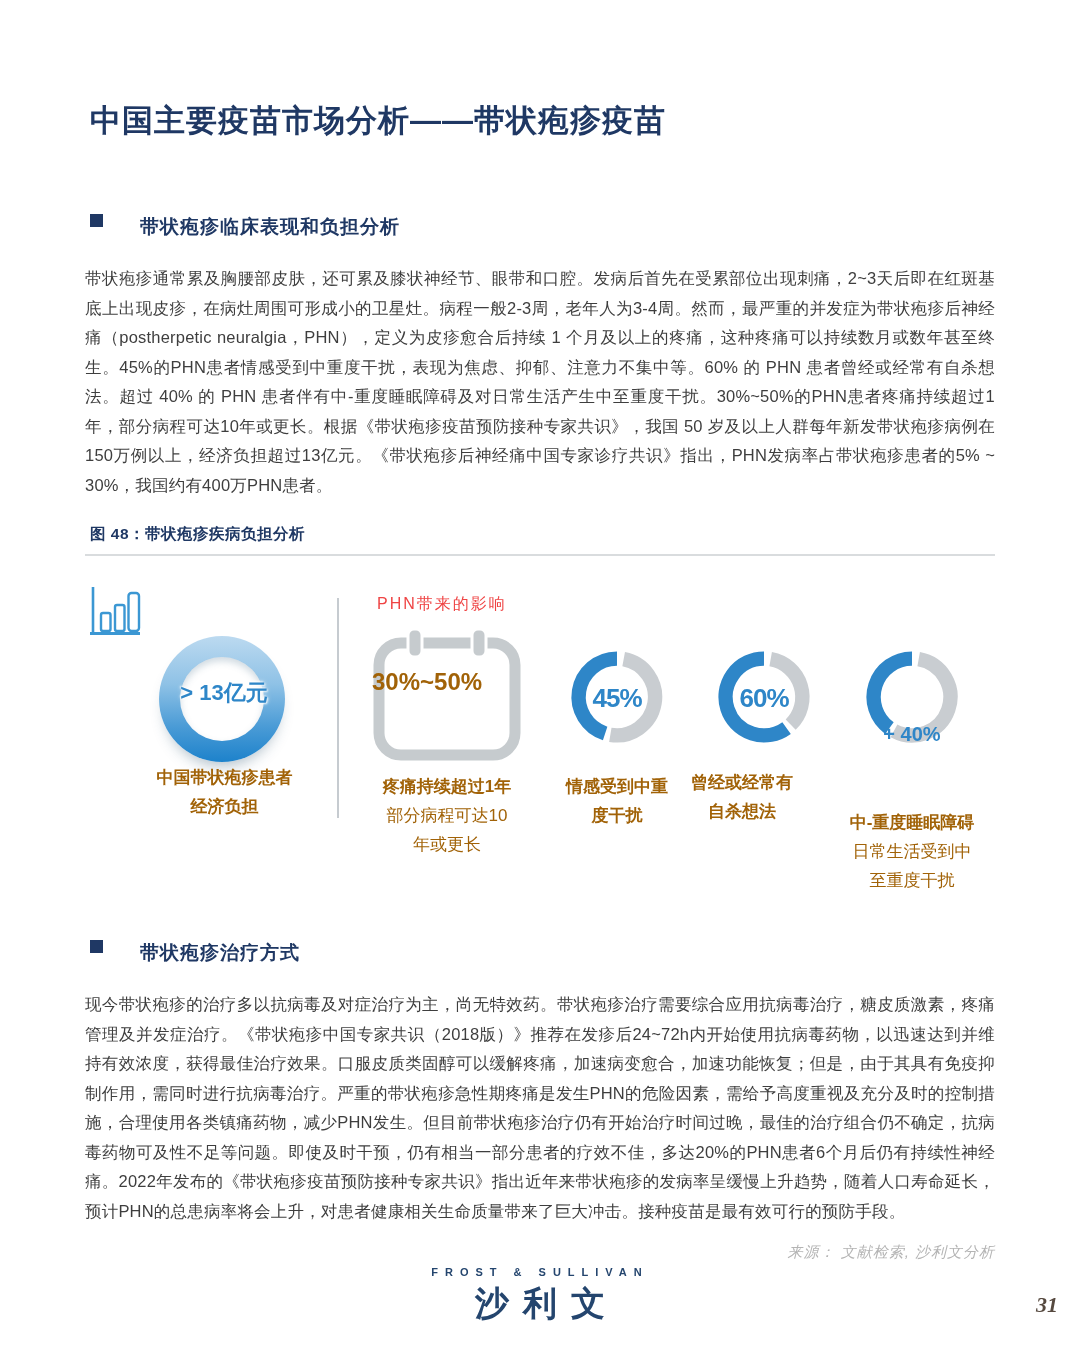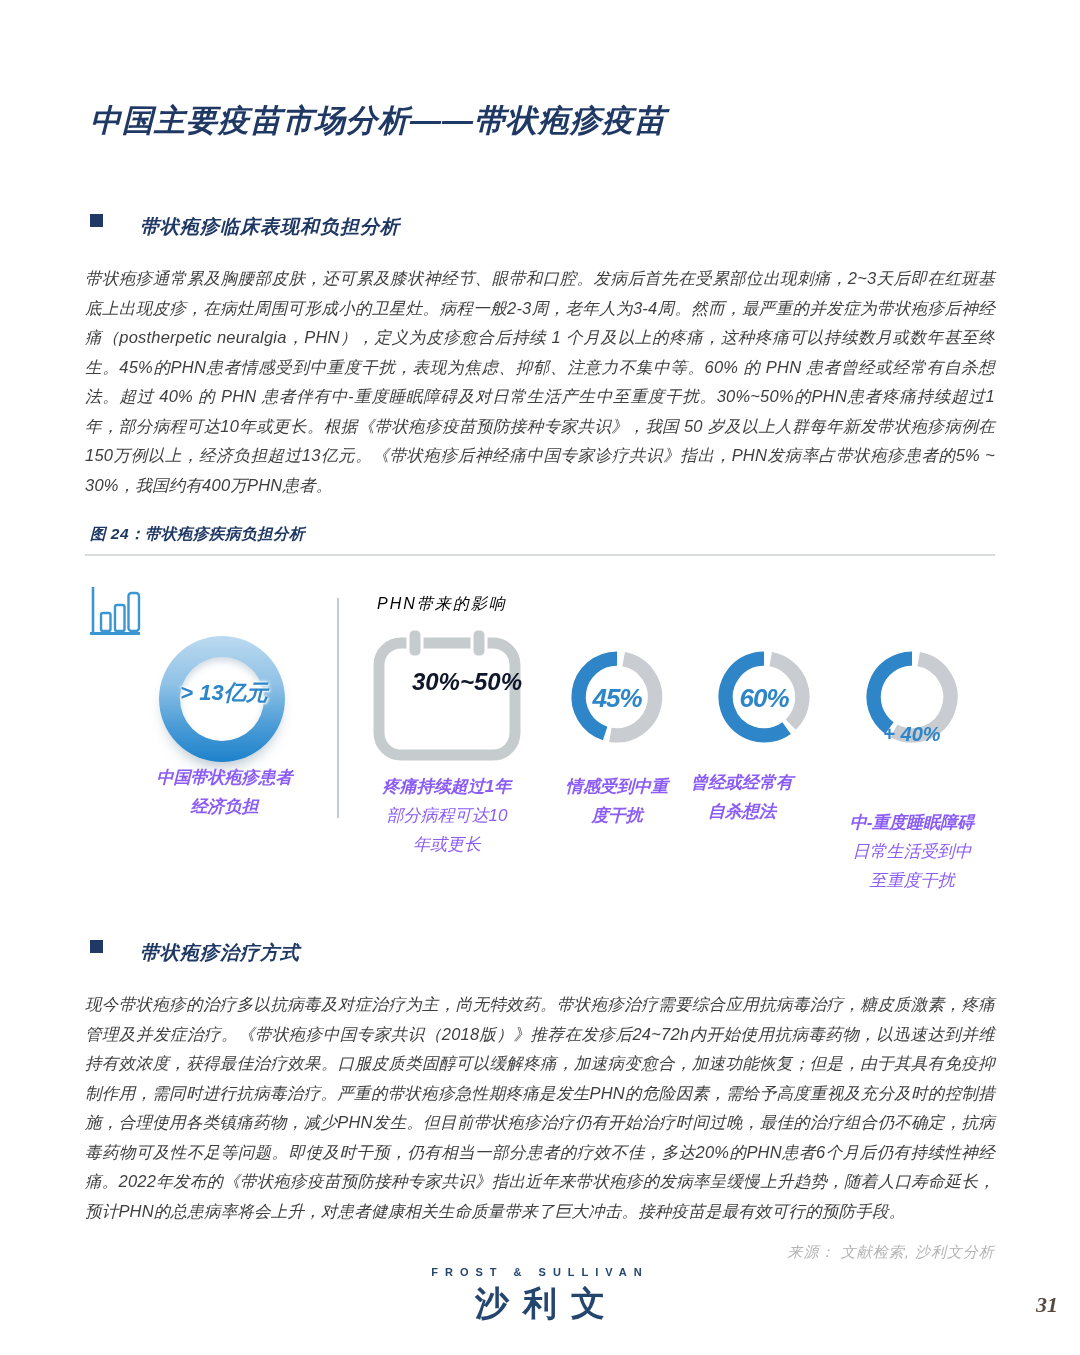--- a/index.html
+++ b/index.html
@@ -2,21 +2,21 @@
 <html><head>
 <meta charset="utf-8">
 <style>
   * { margin:0; padding:0; box-sizing:border-box; }
   html,body { background:#ffffff; }
   body { font-family:"Liberation Sans","DejaVu Sans",sans-serif; }
   .page {
     position:relative; width:1080px; height:1355px; background:#fff;
     overflow:hidden; margin:0 auto;
   }
-  .content { padding:0 85px;font-style:italic; }
+  .content { padding:0 85px; }
   .title {
     margin:100px 0 0 5px; font-size:31px; font-weight:bold; color:#1f3864;
     letter-spacing:1px;
   }
   .sec-head { display:flex; margin-left:5px; }
   .sec-head .bullet { width:13px; height:13px; background:#1f3864; flex:0 0 auto; }
   .sec-head .sec-title { margin-left:37px; font-size:19px; font-weight:bold; color:#1f3864; letter-spacing:1px; }
   .sec1-head { margin-top:72px; }
   .para {
     margin-top:24px; font-size:16.5px; line-height:29.5px; color:#3e3e3e;
@@ -39,37 +39,37 @@
   }
   .ring-value {
     left:34px; top:122px; width:210px; text-align:center;
     font-size:22px; font-weight:bold; color:#2e86c8;
     text-shadow:1px 1px 2px rgba(255,255,255,.95), -1px -1px 2px rgba(255,255,255,.95), 0 0 5px rgba(255,255,255,.9);
   }
   .econ-label { left:37px; top:207px; width:205px; text-align:center;
     font-size:17px; font-weight:bold; color:#2e86c8; line-height:31px; }
 
   .divider { left:252px; top:42px; width:2px; height:220px; background:#c6cbd0; }
-  .group-label { left:292px; top:38px; font-size:16px; color:#000000; letter-spacing:2px; }
+  .group-label { left:292px; top:38px; font-size:16px; color:#ef4444; letter-spacing:2px; }
 
   
   .cal-icon { left:287px; top:70px; }
-  .cal-value { left:287px; top:112px; width:150px; text-align:right;
-    font-size:24px; font-weight:bold; color:#0f172a; }
+  .cal-value { left:287px; top:112px; width:150px; text-align:left;
+    font-size:24px; font-weight:bold; color:#a16207; }
 
   
   .donut-wrap { width:96px; height:96px; }
   .donut-wrap svg { width:96px; height:96px; display:block; }
   .donut-value { position:absolute; left:0; top:34px; width:96px; text-align:center;
     font-size:26px; font-weight:bold; color:#2e86c8; letter-spacing:-1px; }
   .dw1 { left:484px; top:93px; }
   .dw2 { left:631px; top:93px; }
   .dw3 { left:779px; top:93px; }
 
-  .item-label { text-align:center; font-size:17px; color:#8b5cf6; line-height:29px; }
+  .item-label { text-align:center; font-size:17px; color:#a16207; line-height:29px; }
   .item-label .b { font-weight:bold; }
   .lab1 { left:262px; top:216px; width:200px; }
   .lab2 { left:442px; top:216px; width:180px; }
   .lab3 { left:567px; top:212px; width:180px; }
   .lab4 { left:732px; top:212px; width:190px;margin-top:40px; }
 
   .sec2-head { margin-top:52px; }
 
   
   .source-note {
@@ -91,21 +91,21 @@
   <div class="content">
     <h1 class="title">中国主要疫苗市场分析——带状疱疹疫苗</h1>
 
     <div class="sec-head sec1-head">
       <span class="bullet"></span>
       <span class="sec-title">带状疱疹临床表现和负担分析</span>
     </div>
 
     <p class="para">带状疱疹通常累及胸腰部皮肤，还可累及膝状神经节、眼带和口腔。发病后首先在受累部位出现刺痛，2~3天后即在红斑基底上出现皮疹，在病灶周围可形成小的卫星灶。病程一般2-3周，老年人为3-4周。然而，最严重的并发症为带状疱疹后神经痛（postherpetic neuralgia，PHN），定义为皮疹愈合后持续 1 个月及以上的疼痛，这种疼痛可以持续数月或数年甚至终生。45%的PHN患者情感受到中重度干扰，表现为焦虑、抑郁、注意力不集中等。60% 的 PHN 患者曾经或经常有自杀想法。超过 40% 的 PHN 患者伴有中-重度睡眠障碍及对日常生活产生中至重度干扰。30%~50%的PHN患者疼痛持续超过1年，部分病程可达10年或更长。根据《带状疱疹疫苗预防接种专家共识》，我国 50 岁及以上人群每年新发带状疱疹病例在150万例以上，经济负担超过13亿元。《带状疱疹后神经痛中国专家诊疗共识》指出，PHN发病率占带状疱疹患者的5% ~ 30%，我国约有400万PHN患者。</p>
 
-    <div class="fig-caption">图 24：带状疱疹疾病负担分析</div>
+    <div class="fig-caption">图 48：带状疱疹疾病负担分析</div>
     <hr class="fig-rule">
 
     <div class="fig-canvas">
 
       <svg class="abs" style="left:3px; top:28px;" width="54" height="54" viewBox="0 0 54 54">
         <path d="M5 3 V48" stroke="#3b97d3" stroke-width="2.6" fill="none"></path>
         <path d="M2 49.5 H52" stroke="#3b97d3" stroke-width="3" fill="none"></path>
         <rect x="13" y="29" width="9.5" height="18" rx="2" stroke="#3b97d3" stroke-width="2.4" fill="none"></rect>
         <rect x="27" y="21" width="9.5" height="26" rx="2" stroke="#3b97d3" stroke-width="2.4" fill="none"></rect>
         <rect x="40.5" y="9" width="10.5" height="38" rx="3" stroke="#3b97d3" stroke-width="2.4" fill="none"></rect>

